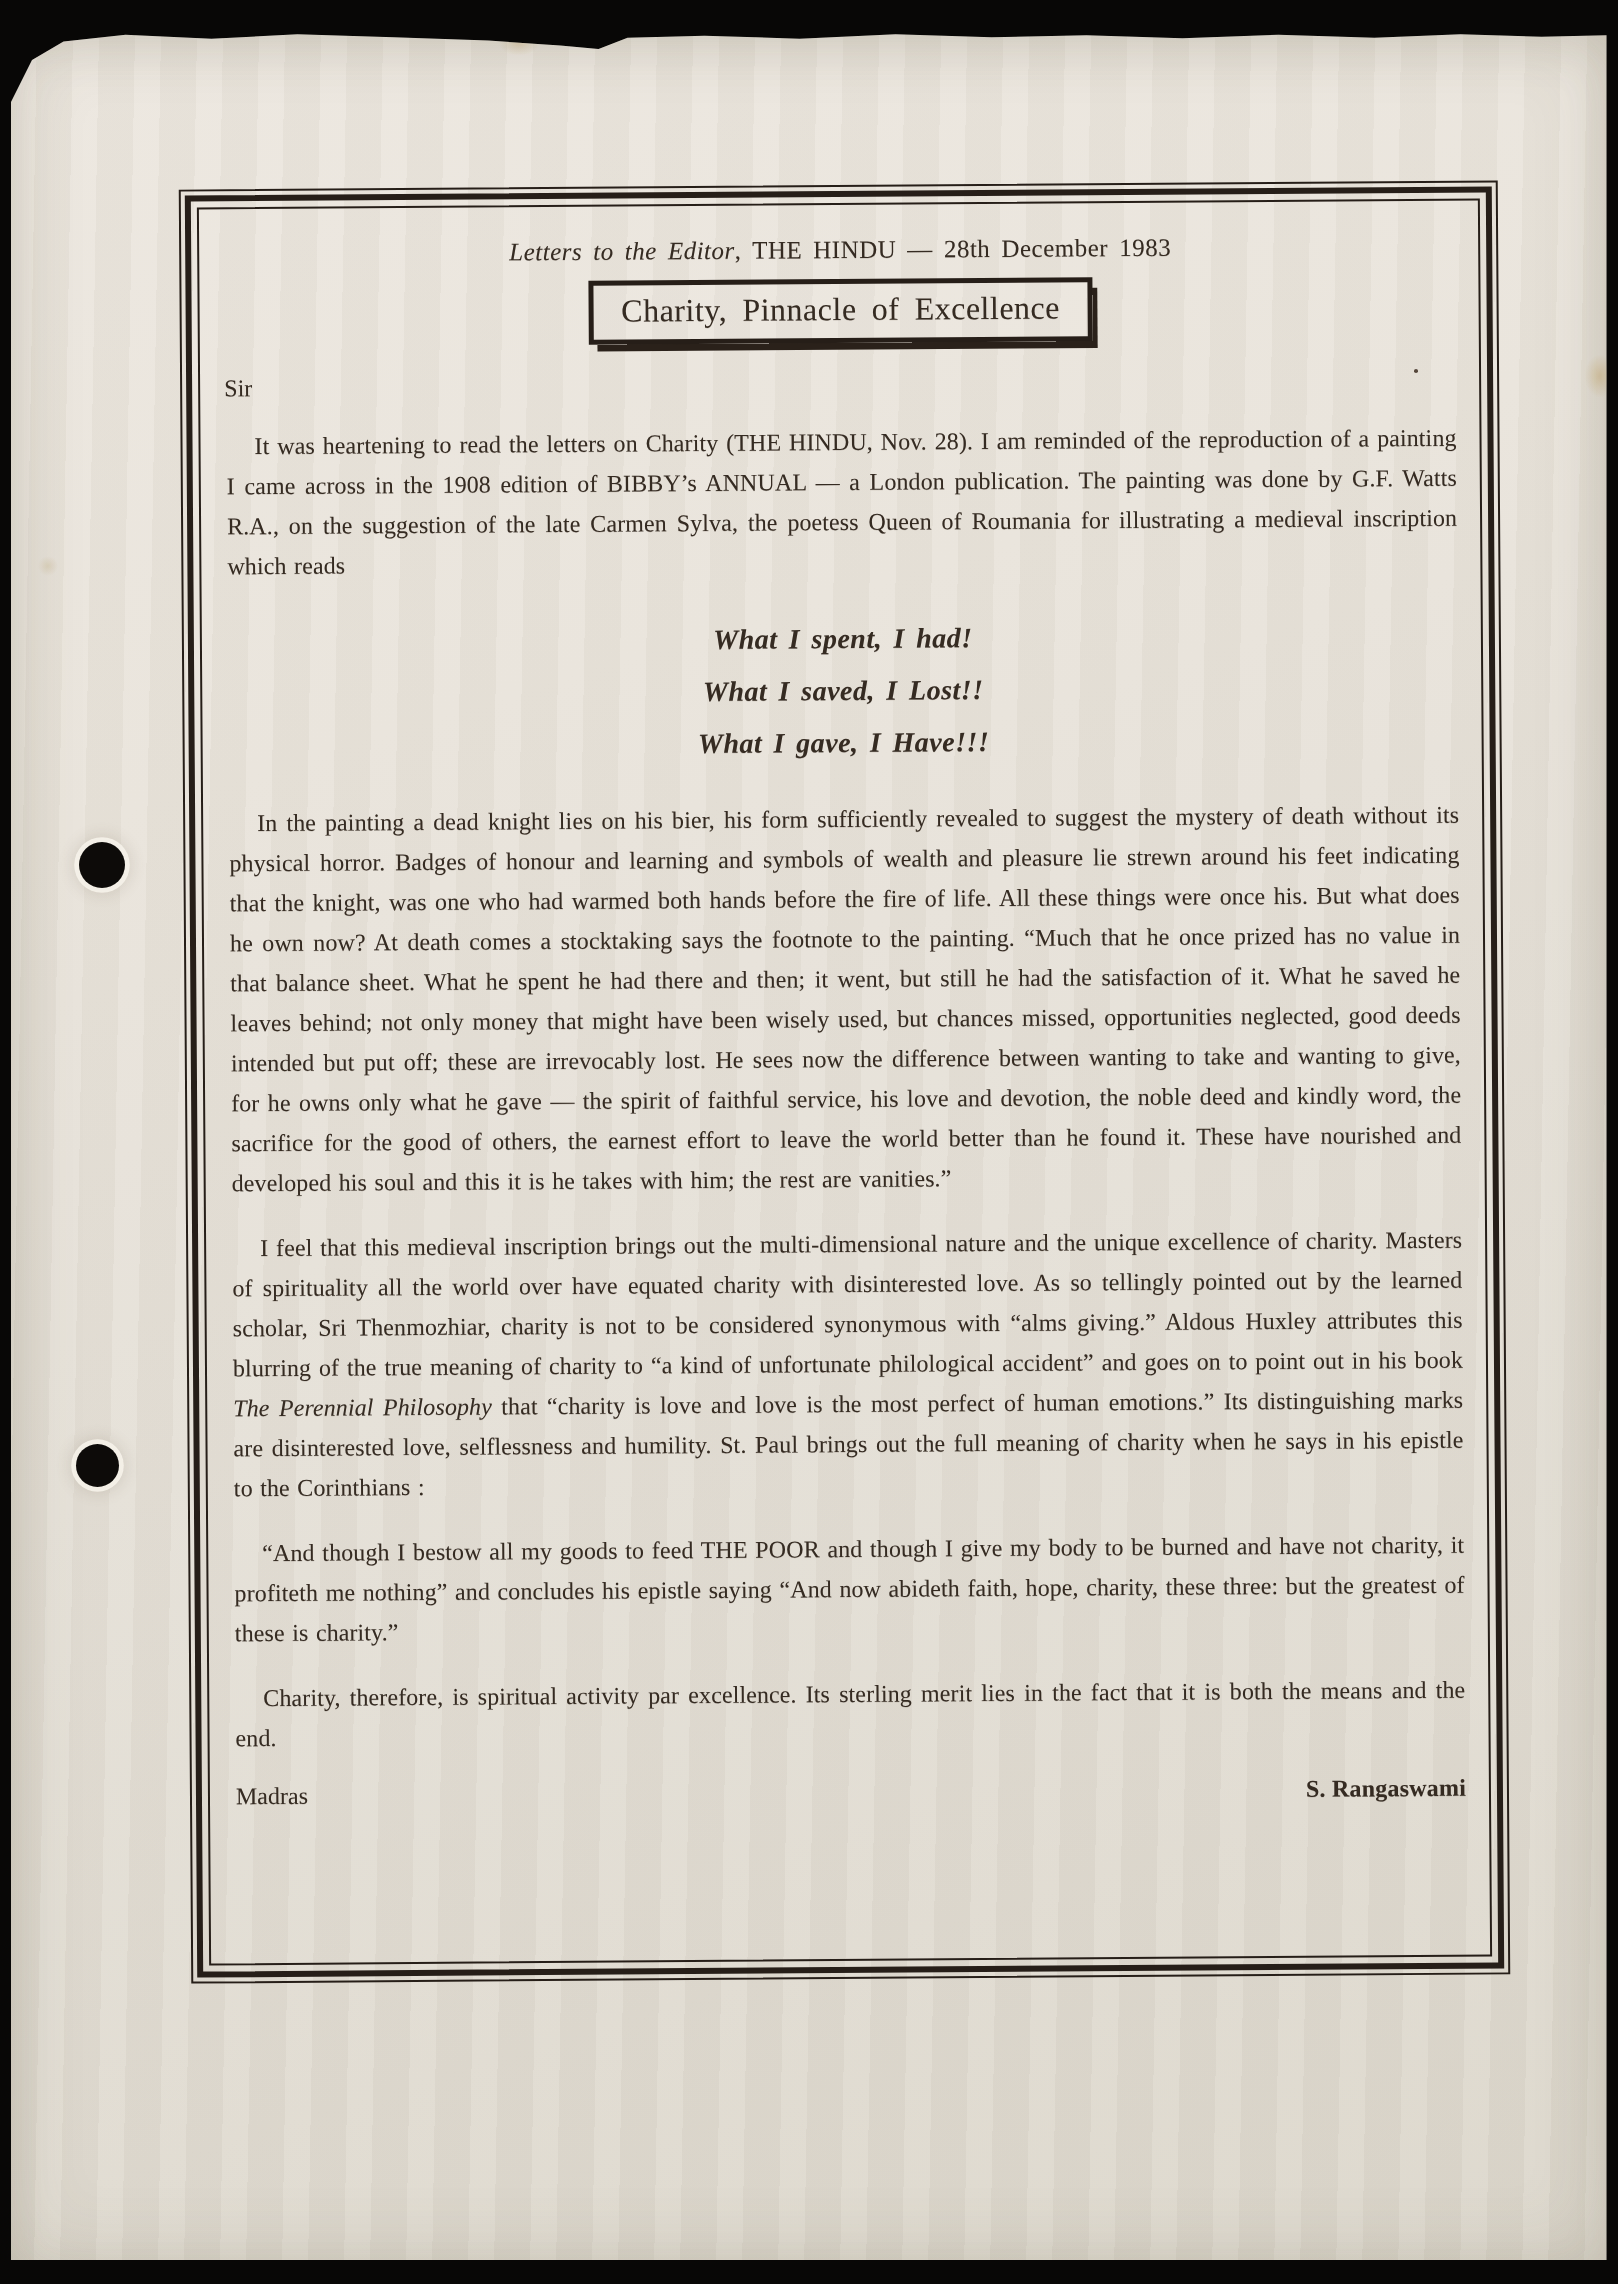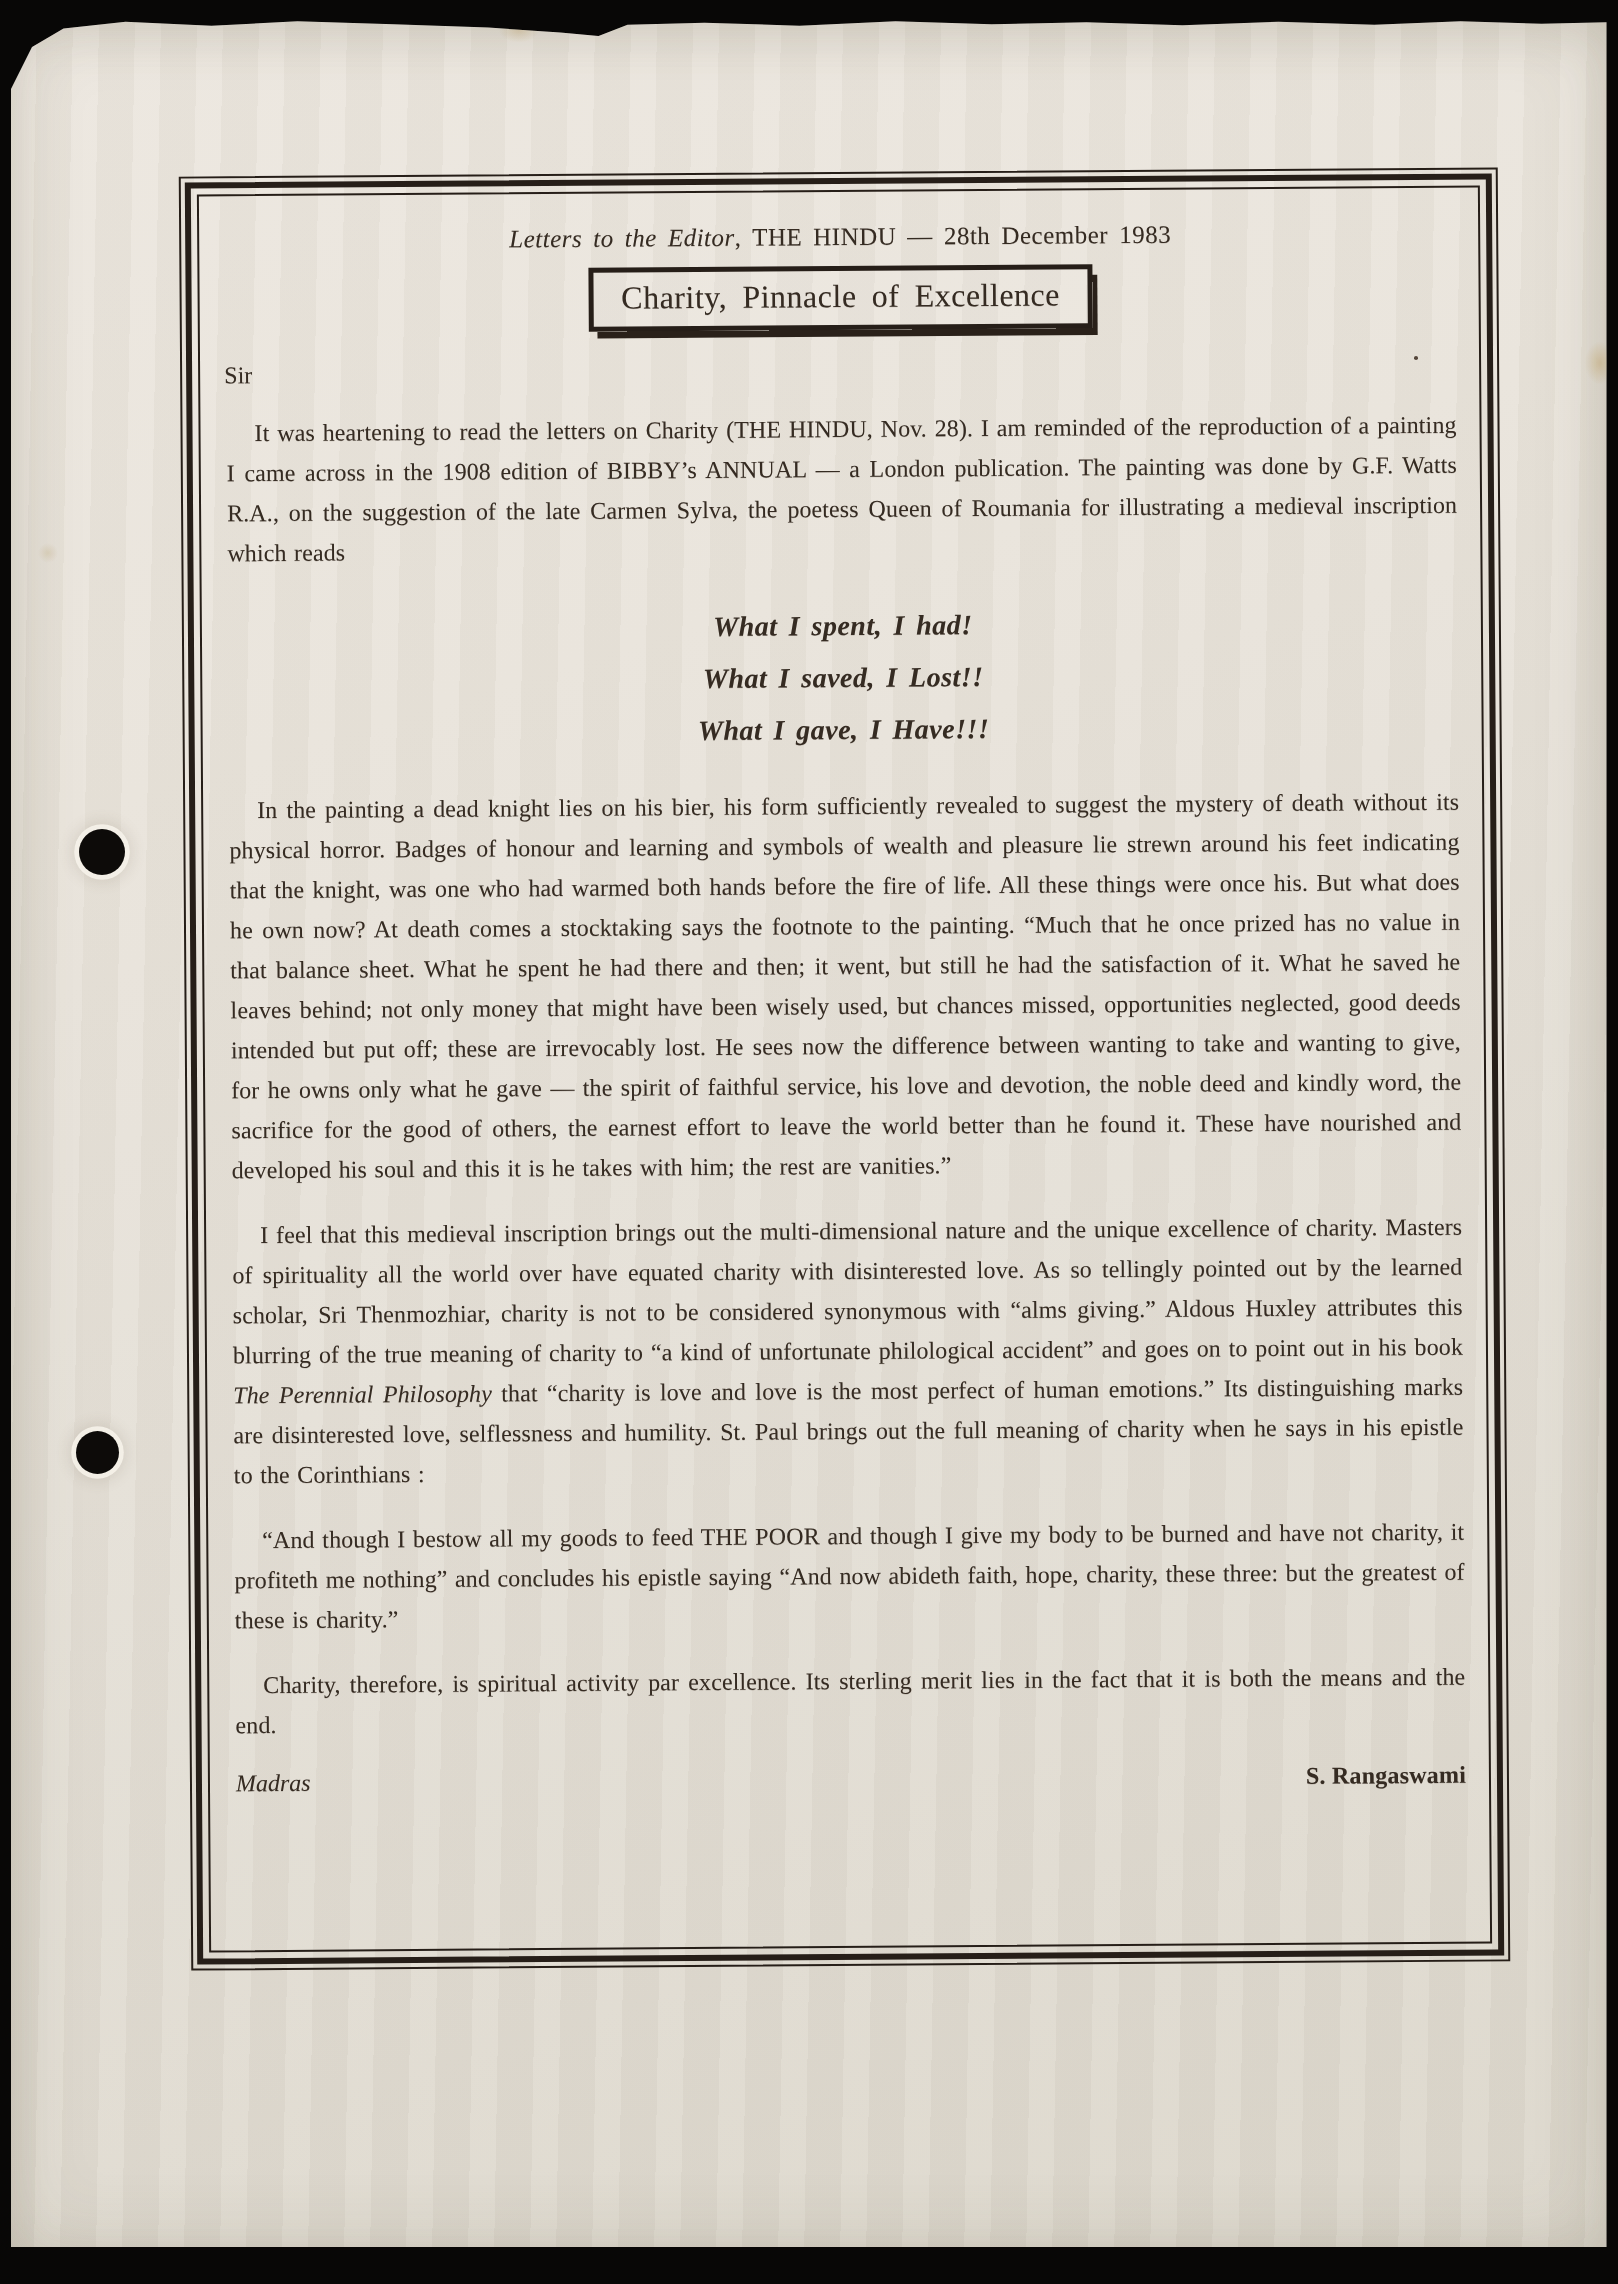--- a/index.html
+++ b/index.html
@@ -5,21 +5,21 @@
 <style>
   html, body { margin:0; padding:0; }
   body {
     width:1619px; height:2284px;
     background:#080706;
     position:relative; overflow:hidden;
     font-family:"Liberation Serif","DejaVu Serif",serif;
   }
   
   .paper {
-    position:absolute; left:10.5px; top:18px;
+    position:absolute; left:10.5px; top:31px;
     width:1596px; height:2229px;
     background:
       radial-gradient(29px 17px at 508px 12.4px,  rgba(186,152,84,0.30), rgba(186,152,84,0) 70%),
       radial-gradient(22px 31px at 1589px 345px, rgba(196,160,88,0.38), rgba(196,160,88,0) 70%),
       radial-gradient(14.4px 14.4px at 37px 535px,  rgba(180,150,90,0.22), rgba(180,150,90,0) 70%),
       repeating-linear-gradient(91deg,
         rgba(255,255,255,0.05) 0px,  rgba(255,255,255,0.05) 26px,
         rgba(96,84,66,0.035)  26px,  rgba(96,84,66,0.035) 62px),
       linear-gradient(163deg,#ece7df 0%,#e9e4db 30%,#e5e0d7 55%,#e0dbd1 80%,#dcd7cc 100%);
     box-shadow: inset 0 0 77px rgba(96,84,62,0.16), inset 0 19px 43px rgba(96,84,62,0.10);
@@ -78,21 +78,21 @@
   .inscription {
     text-align:center; font-weight:bold; font-style:italic;
     font-size:28px; line-height:52px;
     letter-spacing:0.5px; word-spacing:3.8px;
     margin:31px 0 30px;
   }
   .sig-row {
     display:flex; justify-content:space-between; align-items:baseline;
     margin-top:20px; font-size:24px;
   }
-  .sig-place { font-style:italic; }
+  .sig-place { }
   .sig-name  { font-weight:bold; letter-spacing:0.2px; }
   
   .ink-dot {
     position:absolute; left:1403px; top:338px;
     width:4.8px; height:4.3px; border-radius:50%; background:#55463a;
   }
 </style>
 </head>
 <body>
 

